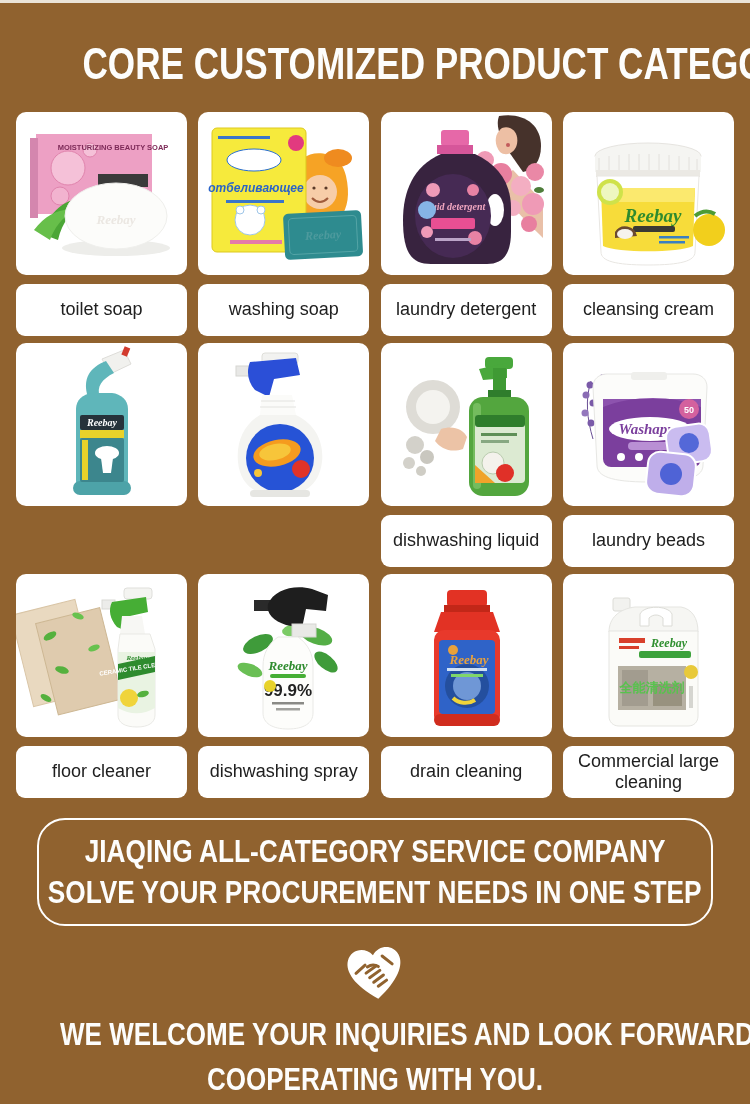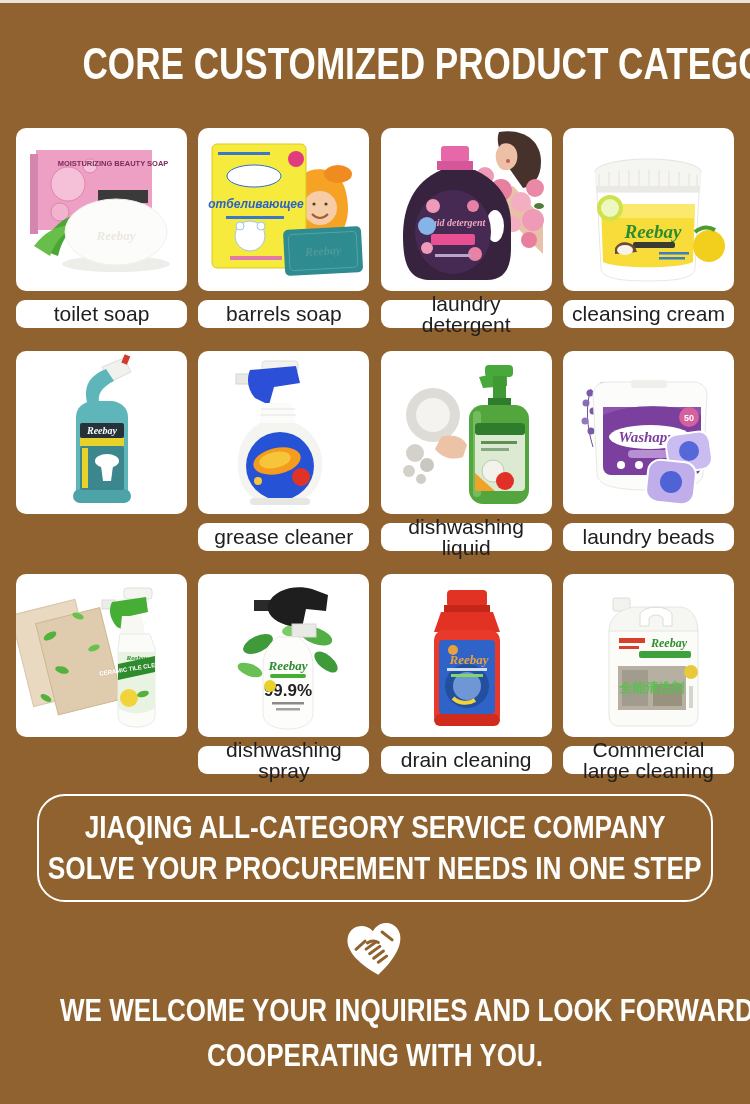--- a/index.html
+++ b/index.html
@@ -21,43 +21,43 @@
     text-align: center;
     color: #fdfdfc;
     font-size: 45px;
     font-weight: 700;
     white-space: nowrap;
     transform: scaleX(0.78);
     transform-origin: 50% 50%;
     letter-spacing: 0px;
   }
   .grid {
-    margin-top: 36px;
+    margin-top: 20px;
     padding: 0 16px;
     display: grid;
     grid-template-columns: repeat(4, 171px);
     justify-content: space-between;
-    row-gap: 23px;
+    row-gap: 7px;
   }
   .imgbox {
     width: 171px; height: 163px;
     background: #ffffff;
     border-radius: 10px;
     margin-bottom: 9px;
     overflow: hidden;
   }
   .imgbox svg { display:block; }
   .plabel {
-    height: 28px;
+    height: 52px;
     background: #ffffff;
     border-radius: 9px;
     display: flex; align-items: center; justify-content: center;
     text-align: center;
     color: #202020;
-    font-size: 21px;
+    font-size: 18px;
     line-height: 21.5px;
     padding: 0 4px;
   }
   .banner {
     width: 676px; height: 108px;
     margin: 20px auto 0;
     border: 2px solid #ffffff;
     border-radius: 28px;
     display: flex; flex-direction: column; align-items: center; justify-content: center;
   }
@@ -133,21 +133,21 @@
           <circle cx="63" cy="98" r="4" fill="#ffffff" stroke="#9fc6e8"></circle>
           <rect x="32" y="128" width="52" height="4" fill="#e57aa8"></rect>
         </g>
         <g transform="rotate(-3 124 122)">
           <rect x="86" y="100" width="78" height="46" rx="5" fill="#2e8b8f"></rect>
           <rect x="91" y="105" width="68" height="36" rx="4" fill="none" stroke="#54a4a6"></rect>
           <text x="125" y="127" class="script-text" font-size="12" fill="#4d9a9d" text-anchor="middle">Reebay</text>
         </g>
       </svg>
     </div>
-    <div class="plabel">barrels soap</div>
+    <div class="plabel">washing soap</div>
   </div>
 
   <div>
     <div class="imgbox">
       <svg viewBox="0 0 171 163" width="171" height="163">
         <g>
           <path d="M118 4 C142 0 160 12 160 34 C160 50 152 58 142 60 L128 40 C120 28 114 14 118 4 Z" fill="#46322b"></path>
           <path d="M121 16 c10 -3 17 5 15 16 c-2 9 -11 13 -17 8 c-6 -7 -6 -18 2 -24 Z" fill="#edbfa4"></path>
           <circle cx="127" cy="33" r="2" fill="#c25b5b"></circle>
           <path d="M132 58 L162 90 L162 126 C148 112 120 86 116 68 Z" fill="#e9c0a8"></path>
@@ -244,21 +244,20 @@
           <path d="M62 72 L98 72 C119 82 126 101 124 119 C121 143 105 153 81 153 C57 153 42 141 40 119 C38 99 46 81 62 72 Z" fill="#f4f4f1"></path>
           <circle cx="82" cy="115" r="34" fill="#2653d6"></circle>
           <ellipse cx="79" cy="110" rx="24" ry="13" fill="#f59b1e" transform="rotate(-12 79 110)"></ellipse>
           <ellipse cx="77" cy="109" rx="16" ry="8" fill="#f7c53a" transform="rotate(-12 77 109)"></ellipse>
           <circle cx="103" cy="126" r="9" fill="#e03328"></circle>
           <circle cx="60" cy="130" r="4" fill="#f7c53a"></circle>
           <rect x="52" y="147" width="60" height="7" rx="3.5" fill="#e6e6e2"></rect>
         </g>
       </svg>
     </div>
-    <div class="plabel">grease cleaner</div>
   </div>
 
   <div>
     <div class="imgbox">
       <svg viewBox="0 0 171 163" width="171" height="163">
         <g>
           <circle cx="52" cy="64" r="27" fill="#dedcd6"></circle>
           <circle cx="52" cy="64" r="17" fill="#f4f3ef"></circle>
           <path d="M60 86 C72 82 82 86 86 94 L82 106 C70 110 60 106 54 98 Z" fill="#ecc3a6"></path>
           <circle cx="34" cy="102" r="9" fill="#d3d1ca"></circle>
@@ -348,20 +347,21 @@
           <path d="M104 60 L134 60 L139 75 L139 141 C139 149 132 153 121 153 C109 153 102 149 102 141 L102 75 Z" fill="#fbfbf8" stroke="#e9e9e5"></path>
           <path d="M102 78 L139 78 L139 134 C127 141 114 141 102 134 Z" fill="#e9f3e2"></path>
           <text x="121" y="86" class="script-text" font-size="7" fill="#2e8b2e" text-anchor="middle">Reebay</text>
           <path d="M102 90 L139 82 L139 98 L102 106 Z" fill="#2e8b2e"></path>
           <text x="120" y="96" font-size="6" font-weight="bold" fill="#ffffff" text-anchor="middle" transform="rotate(-9 120 96)">CERAMIC TILE CLEANER</text>
           <circle cx="113" cy="124" r="9" fill="#f0d43a"></circle>
           <ellipse cx="127" cy="120" rx="6" ry="3" fill="#55b13e" transform="rotate(-15 127 120)"></ellipse>
         </g>
       </svg>
     </div>
+    <div class="plabel">floor cleaner</div>
   </div>
 
   <div>
     <div class="imgbox">
       <svg viewBox="0 0 171 163" width="171" height="163">
         <g>
           <ellipse cx="60" cy="70" rx="16" ry="8" fill="#3f9b3a" transform="rotate(-25 60 70)"></ellipse>
           <ellipse cx="118" cy="62" rx="17" ry="8" fill="#54ae46" transform="rotate(20 118 62)"></ellipse>
           <ellipse cx="128" cy="88" rx="14" ry="7" fill="#3f9b3a" transform="rotate(40 128 88)"></ellipse>
           <ellipse cx="52" cy="96" rx="13" ry="6" fill="#6abf55" transform="rotate(20 52 96)"></ellipse>

